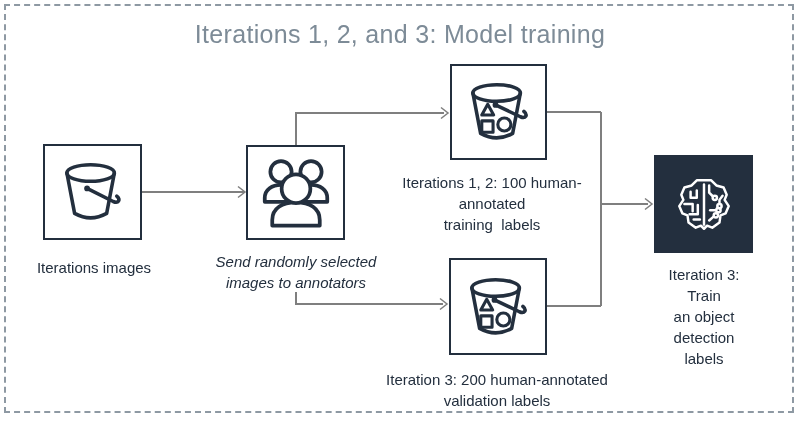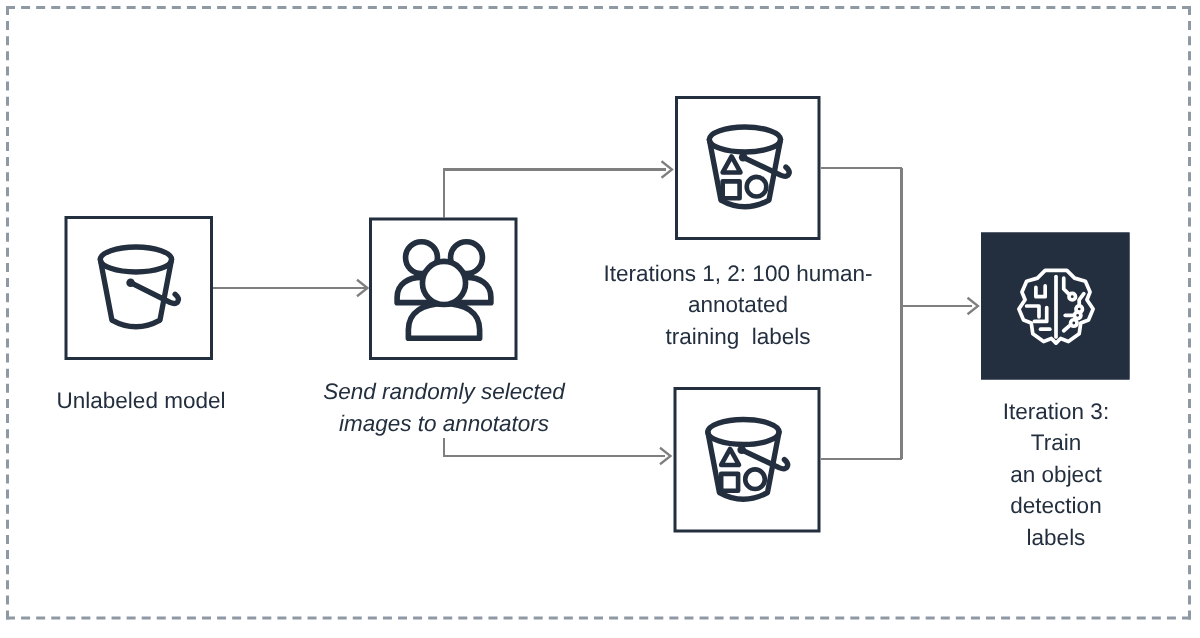--- a/index.html
+++ b/index.html
@@ -27,20 +27,21 @@
   #connectors{position:absolute;left:0;top:0;pointer-events:none;}
   svg{display:block;}
 </style>
 </head>
 <body>
 
 <div id="stage">
 
   <div id="frame"></div>
 
+  <div id="title">Iterations 1, 2, and 3: Model training</div>
 
   <svg id="connectors" width="800" height="425" viewBox="0 0 800 425">
     <g stroke="#7f7f7f" stroke-width="1.5" fill="none">
       <g shape-rendering="crispEdges">
         <path d="M142 192 H244"></path>
         <path d="M296 145 V113 H444"></path>
         <path d="M296 292 V304 H443"></path>
         <path d="M547 112 H601"></path>
         <path d="M547 306 H601"></path>
         <path d="M601 112 V306"></path>
@@ -58,21 +59,21 @@
   <div class="node" style="left:43px;top:144px;width:99px;height:96px;">
     <svg width="76" height="76" viewBox="0 0 64 64">
       <g stroke="#232f3e" stroke-width="3" fill="none" stroke-linecap="round" stroke-linejoin="round">
         <ellipse cx="30" cy="16" rx="20" ry="7"></ellipse>
         <path d="M10 16 L16.5 50 Q30 57.5 43.5 50 L50 16"></path>
         <path d="M27 29 L49 40 C53.5 42 55.5 38.5 52 35.5"></path>
         <circle cx="27" cy="29" r="2.4" fill="#232f3e" stroke="none"></circle>
       </g>
     </svg>
   </div>
-  <div class="node-label" style="left:94px;top:257px;">Unlabeled model</div>
+  <div class="node-label" style="left:94px;top:257px;">Iterations images</div>
 
   <div class="node" style="left:246px;top:145px;width:99px;height:95px;">
     <svg width="80" height="80" viewBox="0 0 64 64">
       <g stroke="#232f3e" stroke-width="3" fill="none" stroke-linejoin="round">
         <circle cx="20" cy="15" r="8.5"></circle>
         <path d="M7 39 L7 36 C7 29 13 25.5 20 25.5 C27 25.5 33 29 33 36 L33 39 Z"></path>
         <circle cx="44" cy="15" r="8.5"></circle>
         <path d="M31 39 L31 36 C31 29 37 25.5 44 25.5 C51 25.5 57 29 57 36 L57 39 Z"></path>
         <path d="M13 58 L13 53.5 C13 44 21 39.5 32 39.5 C43 39.5 51 44 51 53.5 L51 58 Z" fill="#ffffff"></path>
         <circle cx="32" cy="28.5" r="11.5" fill="#ffffff"></circle>
@@ -109,20 +110,22 @@
         <path d="M29 26 L50 36 C54.5 38 56.5 34.5 53 31.5"></path>
         <circle cx="29" cy="26" r="2.4" fill="#232f3e" stroke="none"></circle>
         <g stroke-width="2.6">
           <path d="M17.5 34.5 L22.5 25.5 L27.5 34.5 Z"></path>
           <rect x="17.5" y="39.5" width="9.5" height="9.5"></rect>
           <circle cx="36.5" cy="42.5" r="5.5"></circle>
         </g>
       </g>
     </svg>
   </div>
+  <div class="node-label" style="left:497px;top:369px;">Iteration 3: 200 human-annotated
+validation labels</div>
 
   <div class="node dark" style="left:654px;top:155px;width:99px;height:98px;">
     <svg width="66" height="66" viewBox="0 0 64 64">
       <g stroke="#ffffff" stroke-width="2.4" fill="none" stroke-linejoin="round" stroke-linecap="round">
         <path d="M32 9 L25 9 L20 14 L13 16 L10 23 L12 28 L8 34 L11 41 L16 43 L17 50 L24 55 L29 53 L32 56 L35 53 L40 55 L47 50 L48 43 L53 41 L56 34 L52 28 L54 23 L51 16 L44 14 L39 9 Z"></path>
         <path d="M32 13 L32 52"></path>
         <path d="M19 20 L19 26 L25 26 L25 19"></path>
         <path d="M13 32 L21 32 L21 39"></path>
         <path d="M26 33 L26 42 L18 42"></path>
         <path d="M22 47 L28 47"></path>

